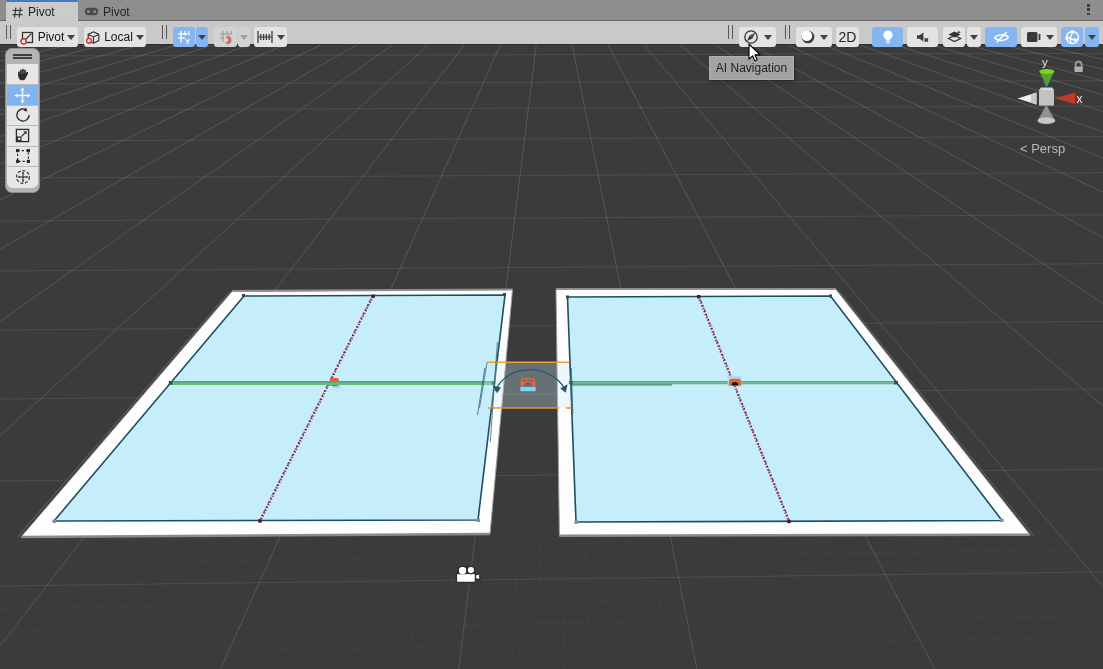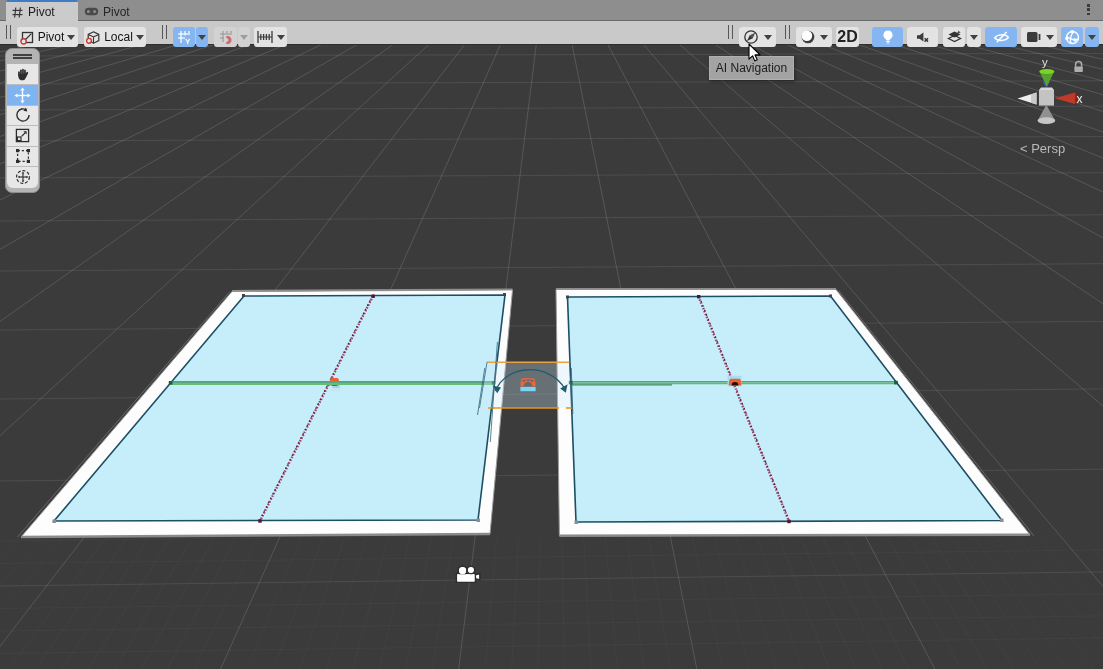--- a/index.html
+++ b/index.html
@@ -268,21 +268,21 @@
     </div>
 <div class="grip" style="left:785px"></div>
 <div class="btn " style="left:796px;width:36px">
       <svg width="16" height="16" viewBox="0 0 16 16">
         <circle cx="8" cy="8" r="6.3" fill="#3c3c3c"></circle>
         <circle cx="6.9" cy="6.7" r="5.3" fill="#fdfdfd"></circle>
       </svg>
       <div class="caret" style="margin-left:4px"></div>
     </div>
 <div class="btn " style="left:836px;width:23px">
-      <span style="font-size:16px;font-weight:bold;color:#222">2D</span>
+      <span style="font-size:14px;font-weight:normal;color:#222">2D</span>
     </div>
 <div class="btn blue" style="left:872px;width:31px">
       <svg width="16" height="16" viewBox="0 0 16 16">
         <path d="M8 1.6a4.5 4.5 0 0 1 2.6 8.2c-.5.4-.8.9-.8 1.4H6.2c0-.5-.3-1-.8-1.4A4.5 4.5 0 0 1 8 1.6Z" fill="#fff"></path>
         <rect x="6.2" y="11.8" width="3.6" height="1.1" rx="0.5" fill="#fff"></rect>
         <rect x="6.6" y="13.4" width="2.8" height="1" rx="0.5" fill="#fff"></rect>
       </svg>
     </div>
 <div class="btn " style="left:907px;width:31px">
       <svg width="17" height="16" viewBox="0 0 17 16">

